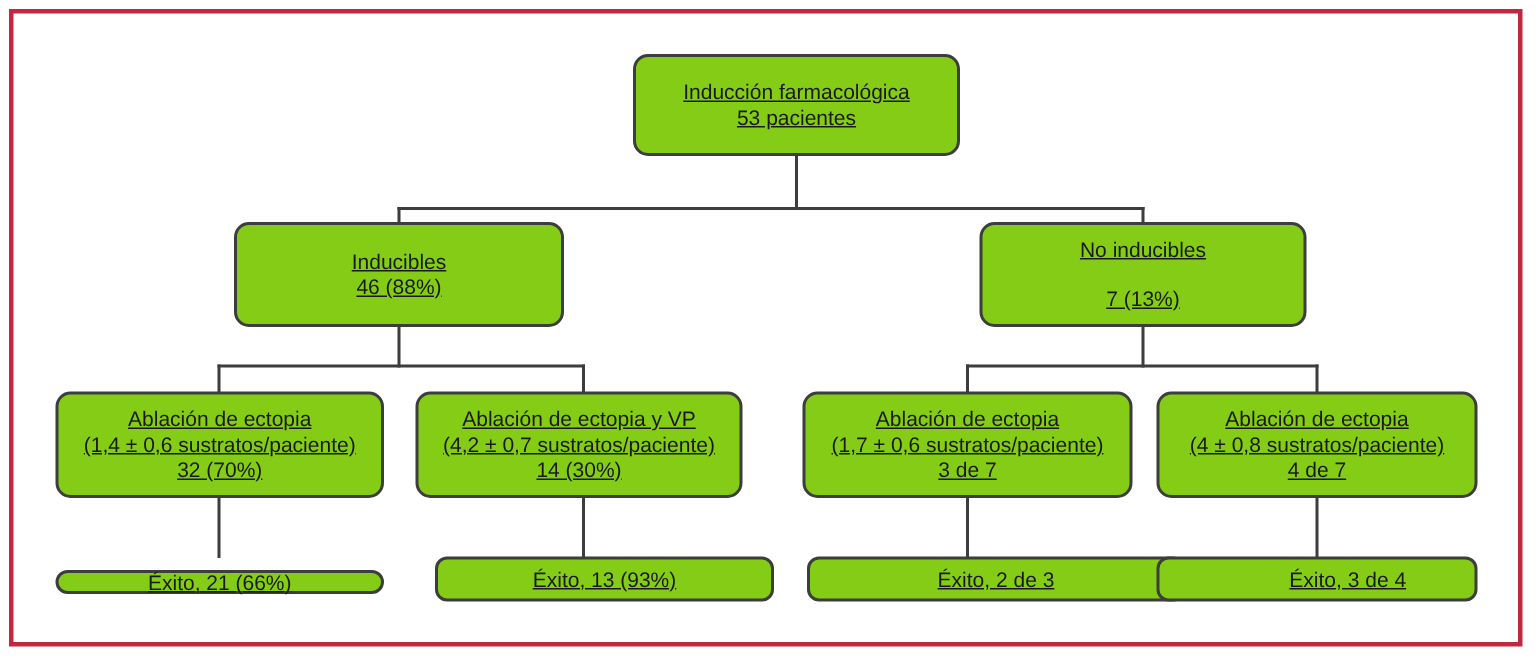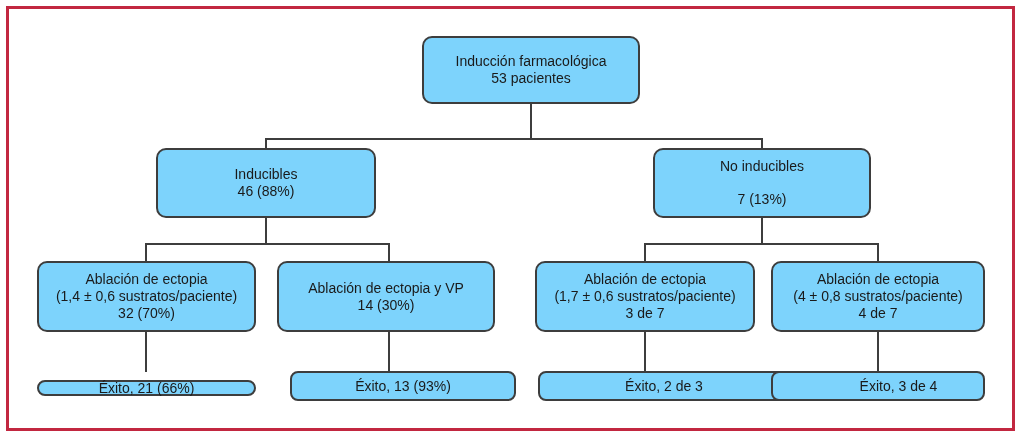--- a/index.html
+++ b/index.html
@@ -15,30 +15,31 @@
     position: absolute;
     left: 6px; top: 6px;
     width: 1009px; height: 425px;
     border: 3px solid #c22740;
     background: transparent;
   }
   .node {
     position: absolute;
     border: 2px solid #3d3d3d;
     border-radius: 10px;
-    background: #7dd3fc;
+    background: #84cc16;
     display: flex;
     flex-direction: column;
     align-items: center;
     justify-content: center;
     text-align: center;
     color: #1a1a1a;
     font-size: 14px;
     line-height: 17px;
     z-index: 2;
+    text-decoration: underline;
   }
   .node.small { border-radius: 8px; }
   .conn {
     position: absolute;
     background: #3d3d3d;
     z-index: 1;
   }
 </style>
 </head>
 <body>
@@ -81,20 +82,21 @@
     <div>7 (13%)</div>
   </div>
 
   <div class="node" style="left:37px; top:261px; width:219px; height:71px;">
     <div>Ablación de ectopia</div>
     <div>(1,4 ± 0,6 sustratos/paciente)</div>
     <div>32 (70%)</div>
   </div>
   <div class="node" style="left:277px; top:261px; width:218px; height:71px;justify-content:center;">
     <div>Ablación de ectopia y VP</div>
+    <div>(4,2 ± 0,7 sustratos/paciente)</div>
     <div>14 (30%)</div>
   </div>
   <div class="node" style="left:535px; top:261px; width:220px; height:71px;">
     <div>Ablación de ectopia</div>
     <div>(1,7 ± 0,6 sustratos/paciente)</div>
     <div>3 de 7</div>
   </div>
   <div class="node" style="left:771px; top:261px; width:214px; height:71px;">
     <div>Ablación de ectopia</div>
     <div>(4 ± 0,8 sustratos/paciente)</div>

